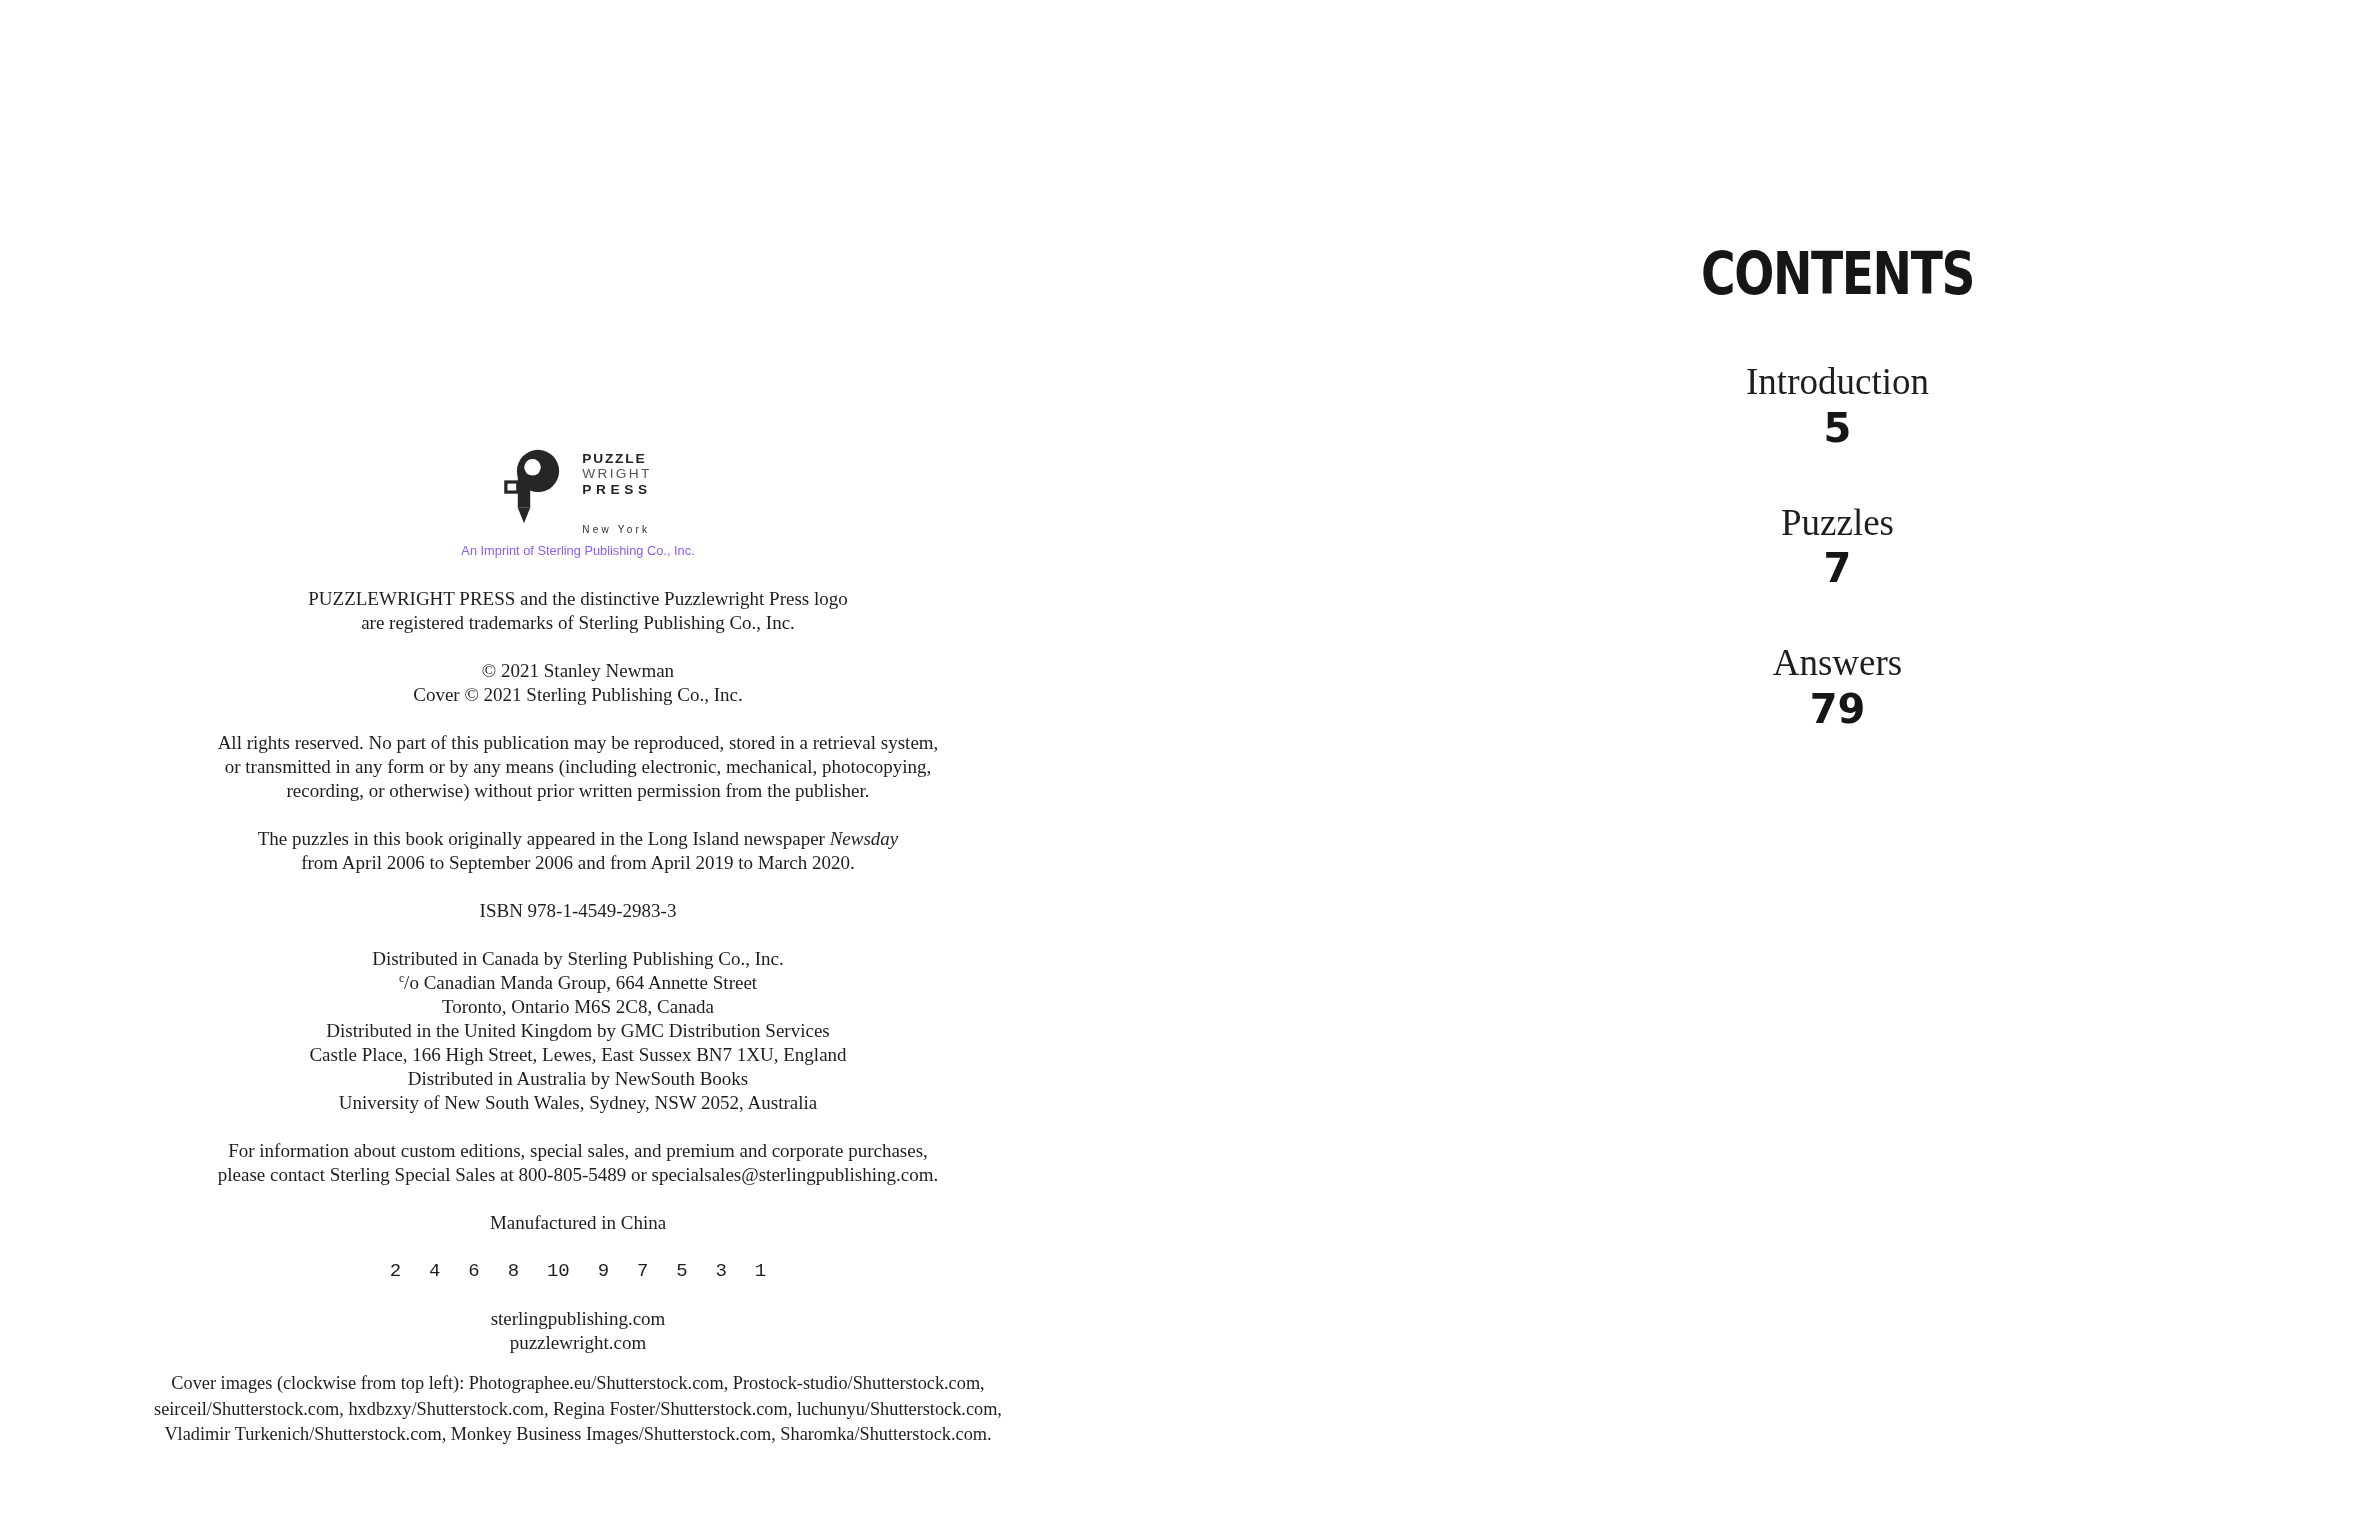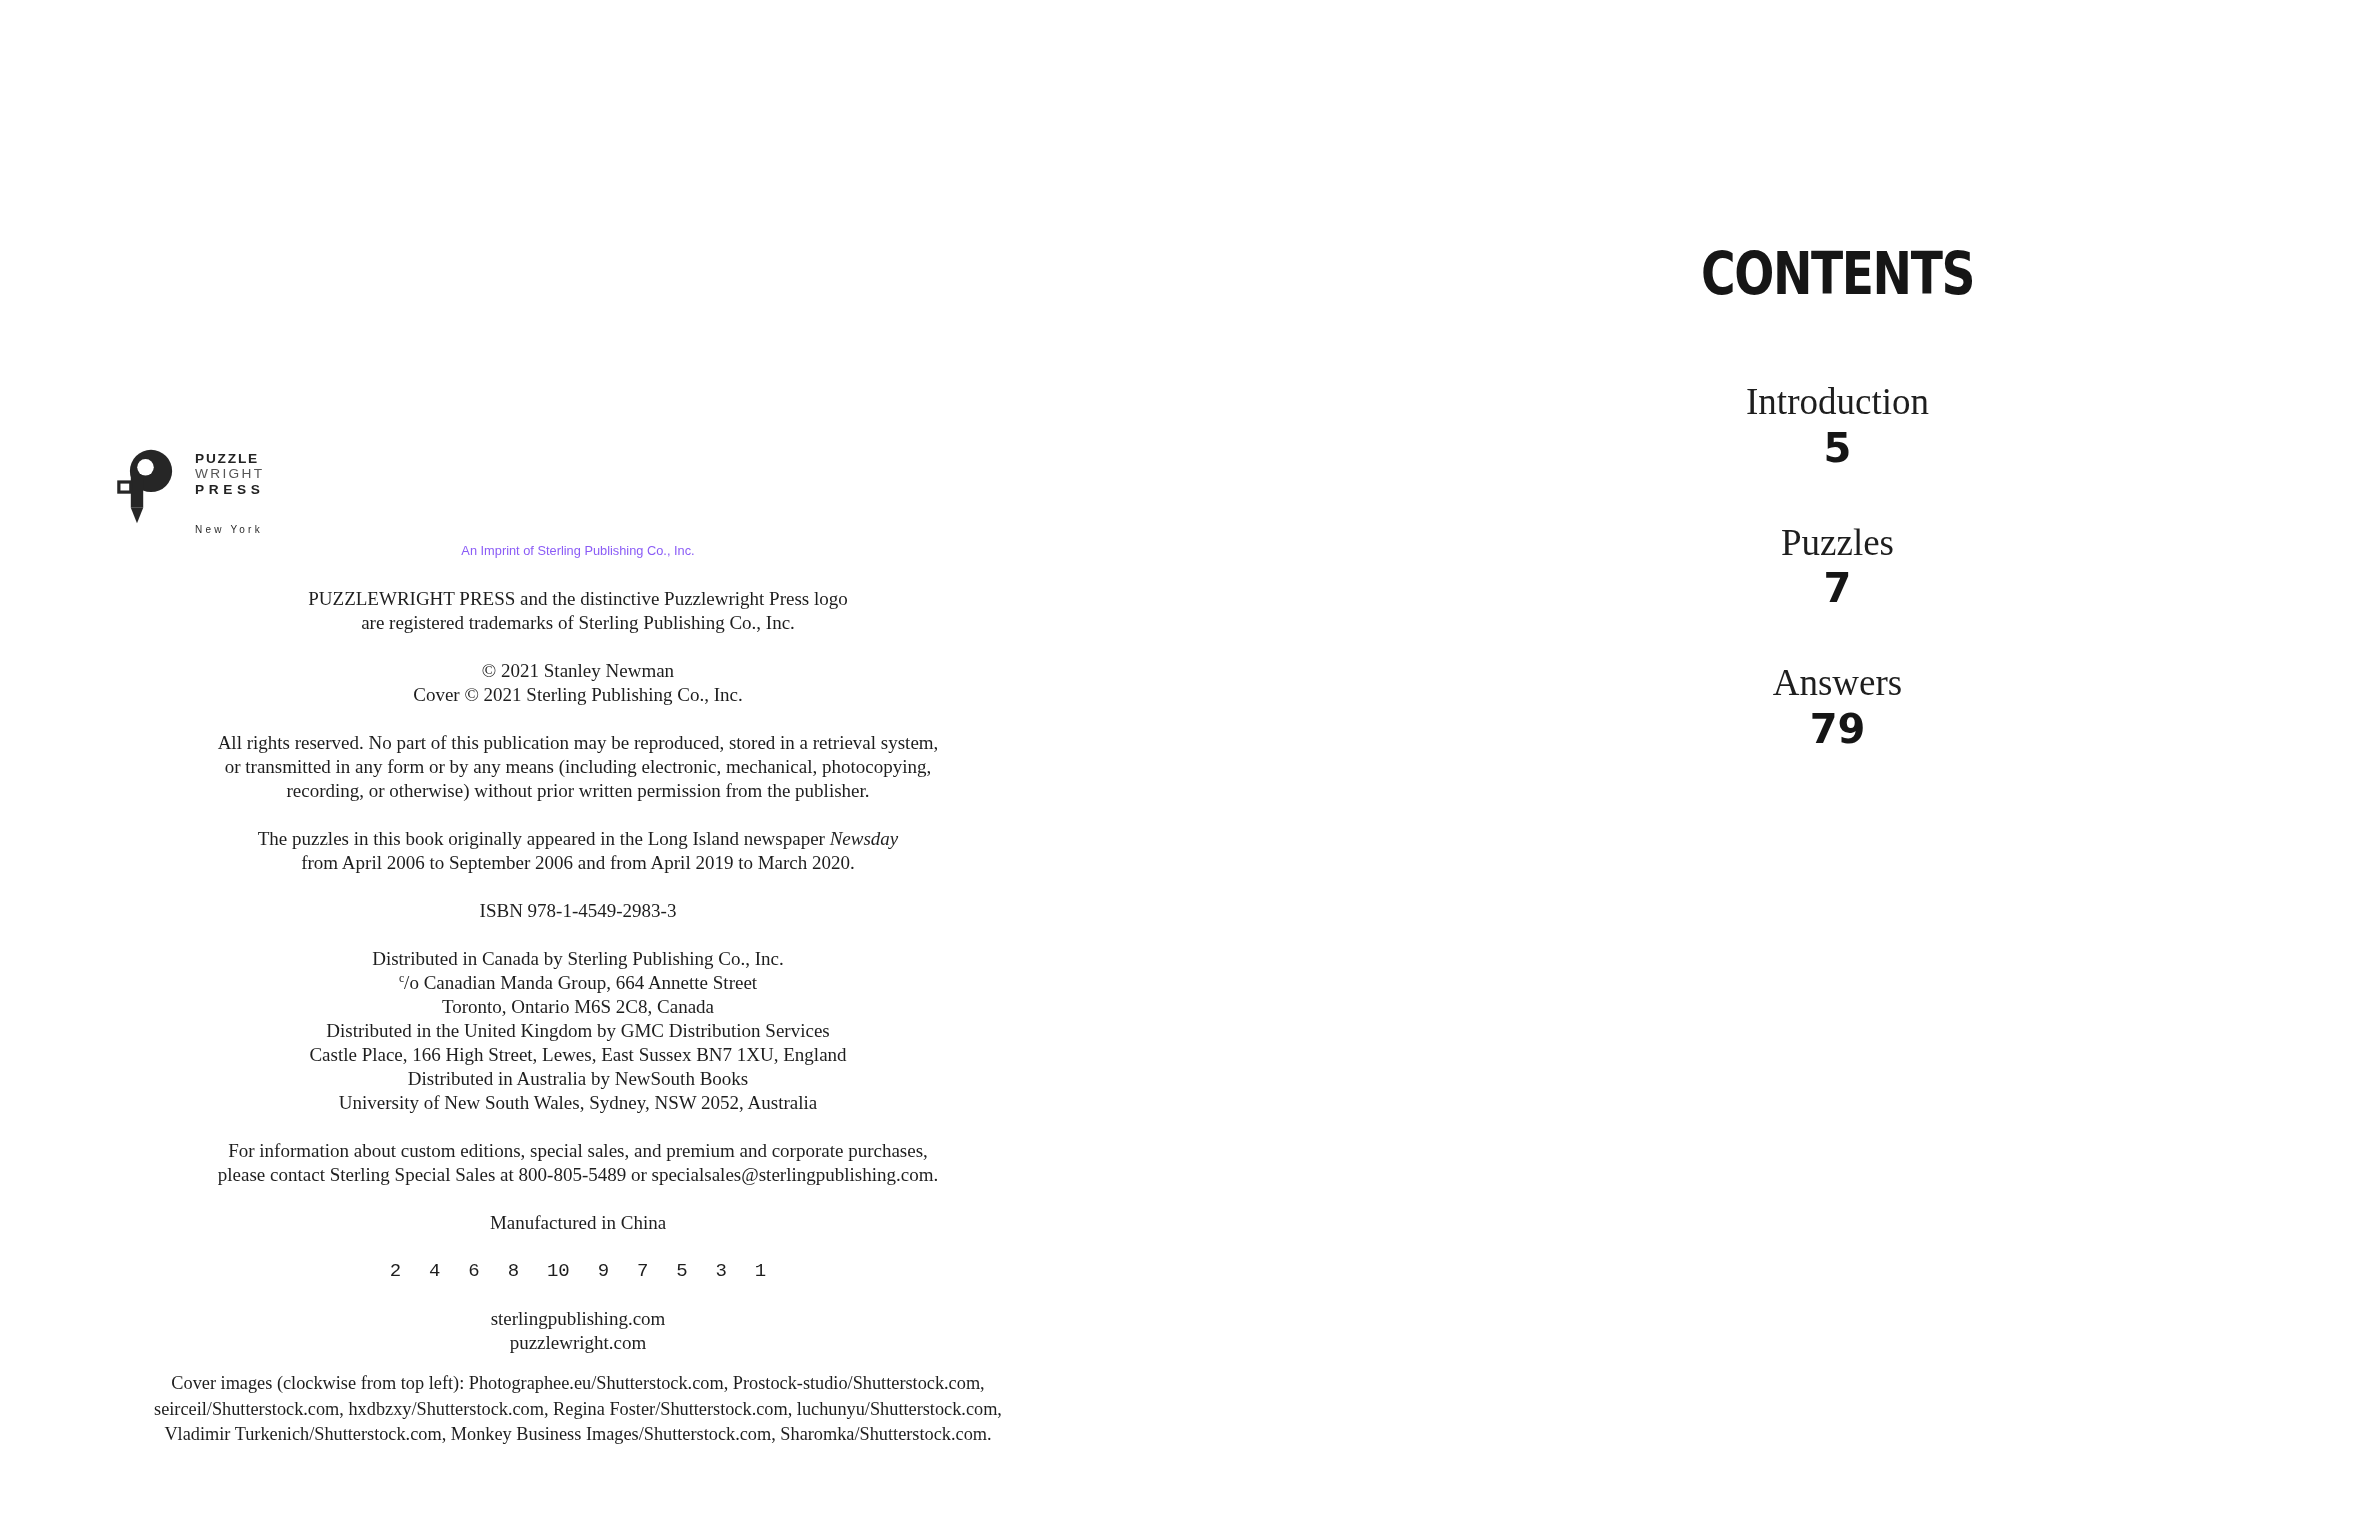--- a/index.html
+++ b/index.html
@@ -21,20 +21,21 @@
     width: 922px;
     text-align: center;
     font-size: 19px;
     line-height: 24px;
   }
   .line { white-space: nowrap; }
 
   .logo-block { text-align: center; }
   .logo-row {
     display: flex;
+    justify-content: center;
     align-items: flex-start;
     gap: 21px;
   }
   .logo-mark { display: block; margin-top: 1.8px; }
   .logo-text {
     text-align: left;
     font-family: "Liberation Sans", sans-serif;
     font-size: 13.7px;
     line-height: 15.5px;
     padding-top: 4.6px;
@@ -76,21 +77,21 @@
     display: inline-block;
     font-family: "DejaVu Sans", "Liberation Sans", sans-serif;
     font-weight: bold;
     font-size: 59px;
     letter-spacing: -1.8px;
     color: #161616;
     transform: scaleX(0.80);
     transform-origin: center;
     white-space: nowrap;
   }
-  .toc-entries { margin-top: 84px; }
+  .toc-entries { margin-top: 64px; }
   .toc-entry + .toc-entry { margin-top: 55px; }
   .toc-label {
     font-family: "Liberation Serif", "DejaVu Serif", serif;
     font-size: 37px;
     line-height: 38px;
     color: #1e1e1e;
   }
   .toc-page {
     margin-top: 5.5px;
     font-family: "DejaVu Sans", "Liberation Sans", sans-serif;

